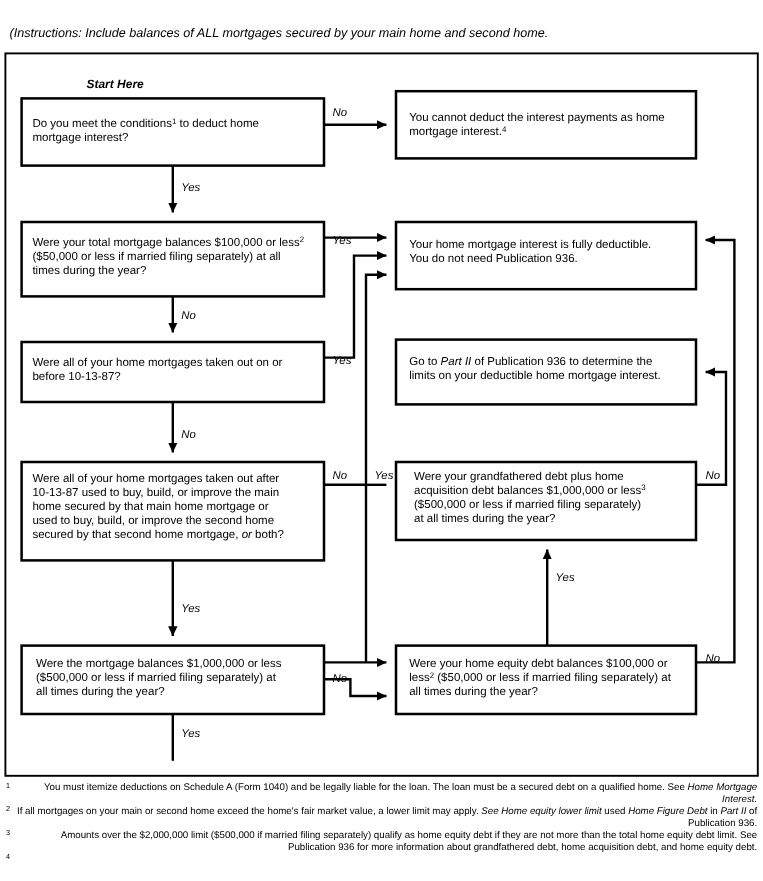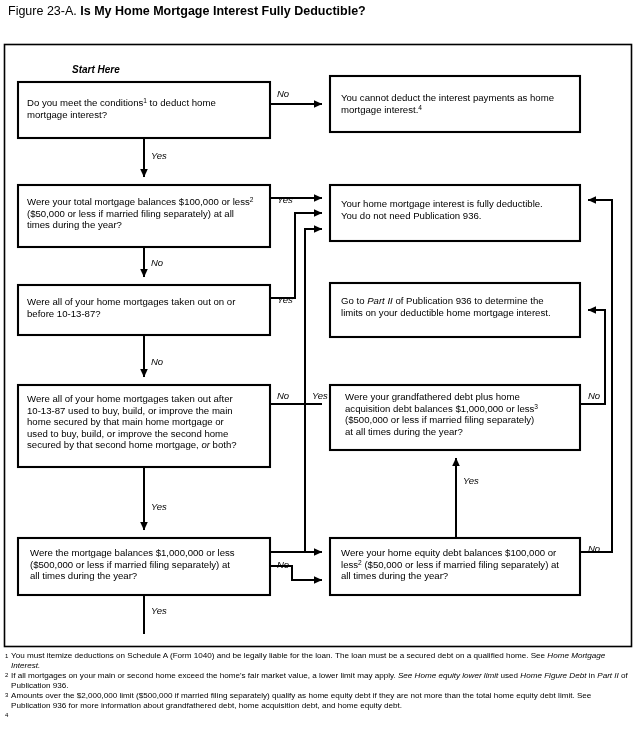--- a/index.html
+++ b/index.html
@@ -40,33 +40,30 @@
     font-weight:700;
     fill:#000;
   }
   .sup{font-size:6.6px;baseline-shift:super;}
   .ital{font-style:italic;}
 
   .notes{
     position:absolute;left:5px;top:651px;width:626px;
     font-size:8.1px;line-height:9.7px;
   }
-  .note{position:relative;padding-left:6px;margin-bottom:0.5px;text-align:left;}
+  .note{position:relative;padding-left:6px;margin-bottom:0.5px;text-align:right;}
   .note sup{font-size:6px;position:absolute;left:0;top:0.5px;}
   .note i{font-style:italic;}
 </style>
 </head>
 <body>
 
 <div id="page">
 
-  <div class="hdr hdr-line1">
-    <span class="fig">Figure 23-A.</span>
-    <span class="ttl">Is My Home Mortgage Interest Fully Deductible?</span>
-  </div>
+  <div class="hdr hdr-line2">(Instructions: Include balances of ALL mortgages secured by your main home and second home.</div>
 
   <svg viewBox="0 0 636 734">
     <defs>
       <marker id="ah" markerWidth="9" markerHeight="9" refX="8.2" refY="4.5" orient="auto" markerUnits="userSpaceOnUse">
         <path d="M0,0.6 L8.4,4.5 L0,8.4 Z" fill="#000"></path>
       </marker>
     </defs>
 
     <rect x="4.5" y="44.5" width="627" height="602" fill="none" stroke="#000" stroke-width="1.6"></rect>
 

